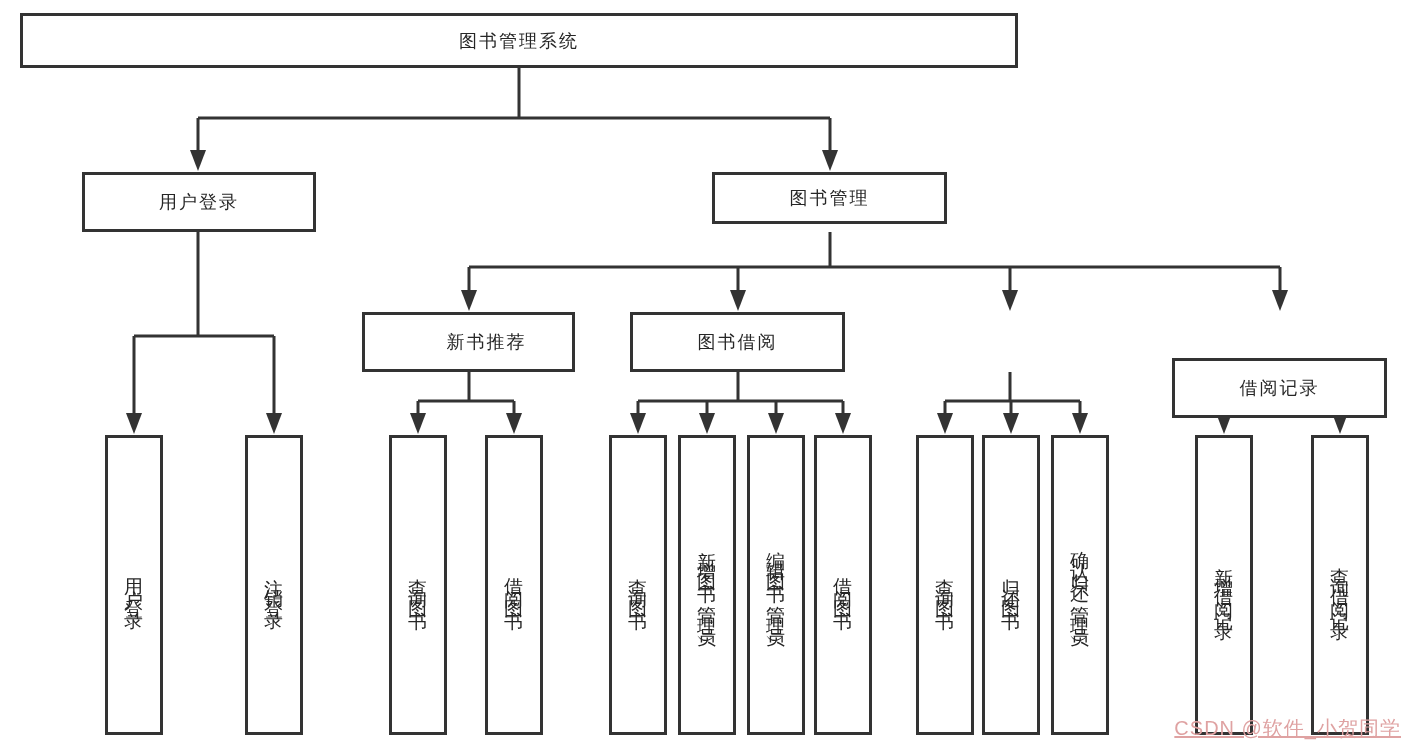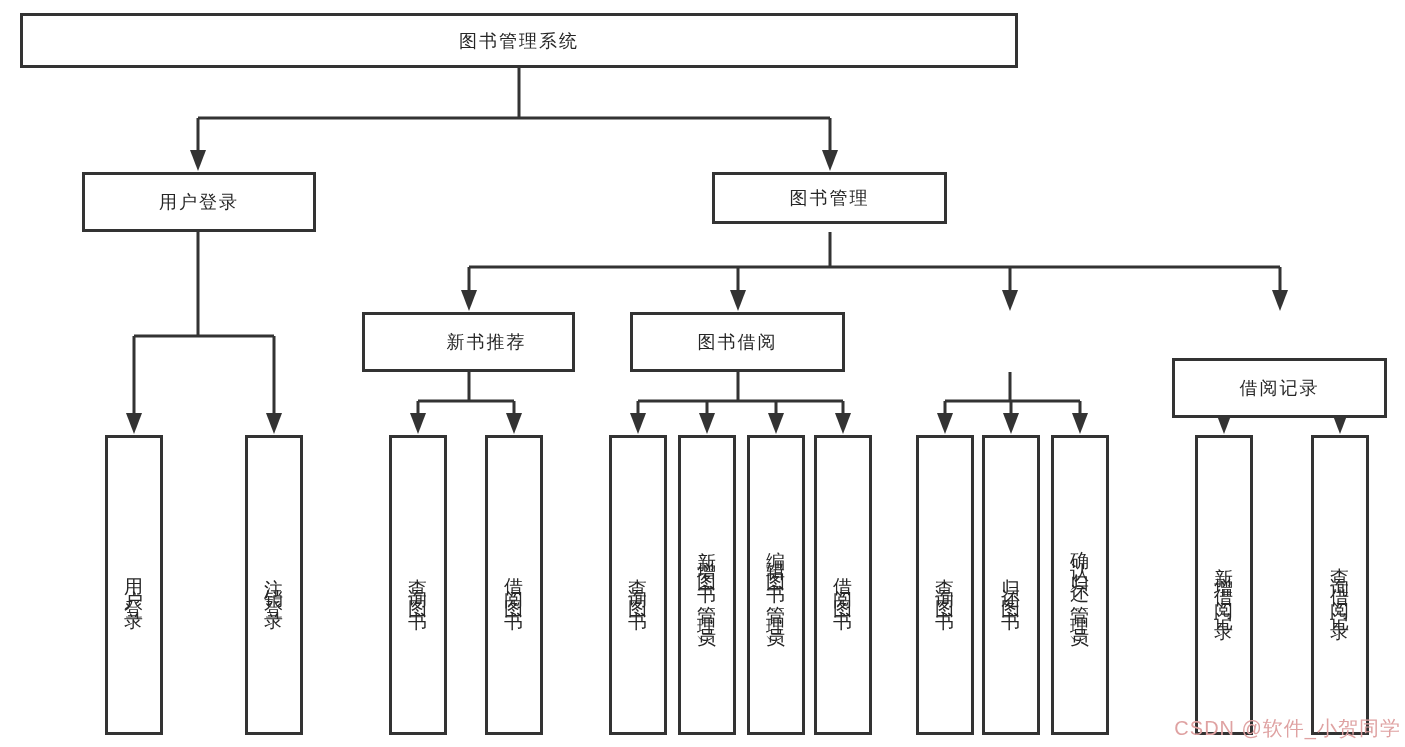--- a/index.html
+++ b/index.html
@@ -14,21 +14,21 @@
     display:flex; align-items:center; justify-content:center;
     font-size:18px; color:#262626; letter-spacing:2px; white-space:nowrap;
   }
   .vbox {
     writing-mode:vertical-rl; text-orientation:mixed;
     font-size:19px; letter-spacing:11px; line-height:1;
     display:flex; align-items:center; justify-content:center;
   }
   .watermark {
     position:absolute; right:4px; bottom:5px;
-    font-size:20px; color:#dfa2a2; letter-spacing:1px; white-space:nowrap;
+    font-size:20px; color:#dfa2a2; letter-spacing:1px; white-space:nowrap;text-decoration:underline;
   }
 </style>
 </head>
 <body>
 
 <div class="canvas">
 
   <svg class="connectors" viewBox="0 0 1405 747" xmlns="http://www.w3.org/2000/svg">
     <g stroke="#333333" stroke-width="3" fill="none">
 

